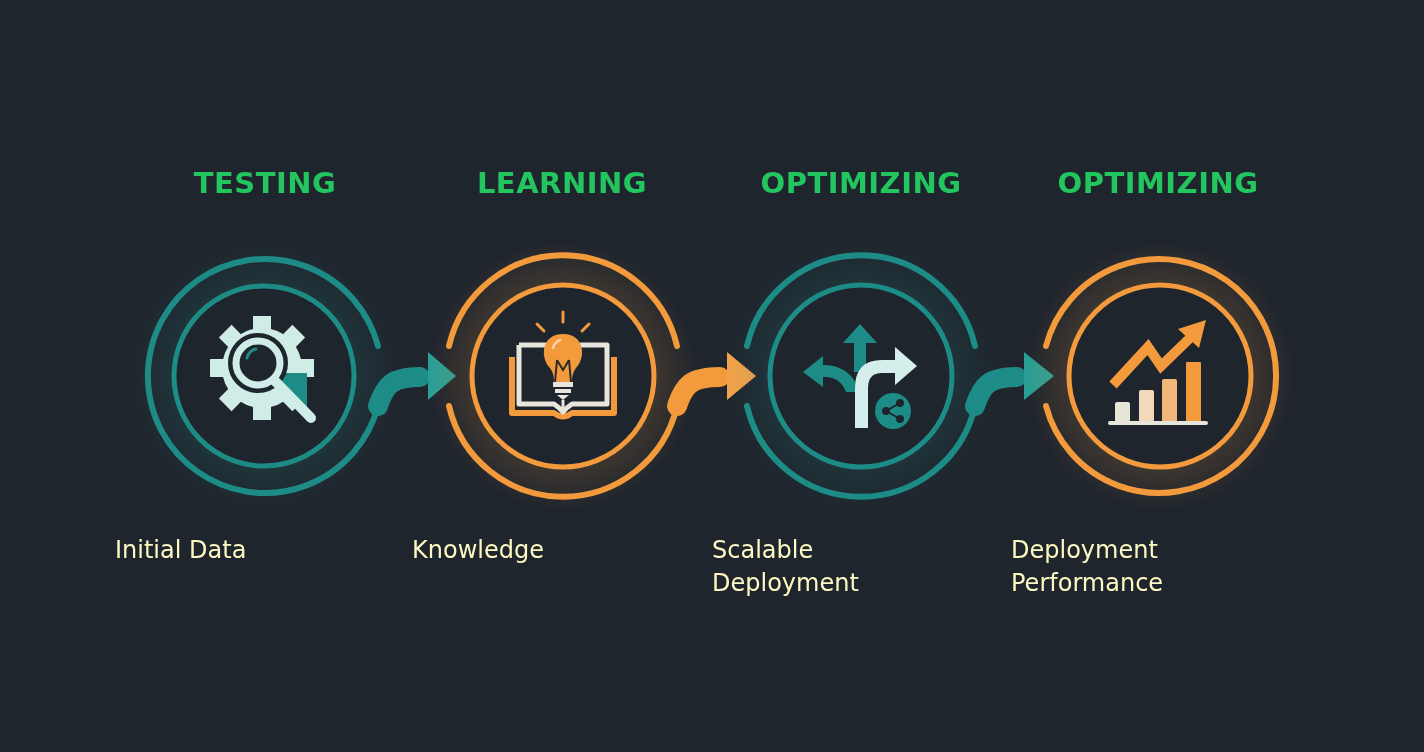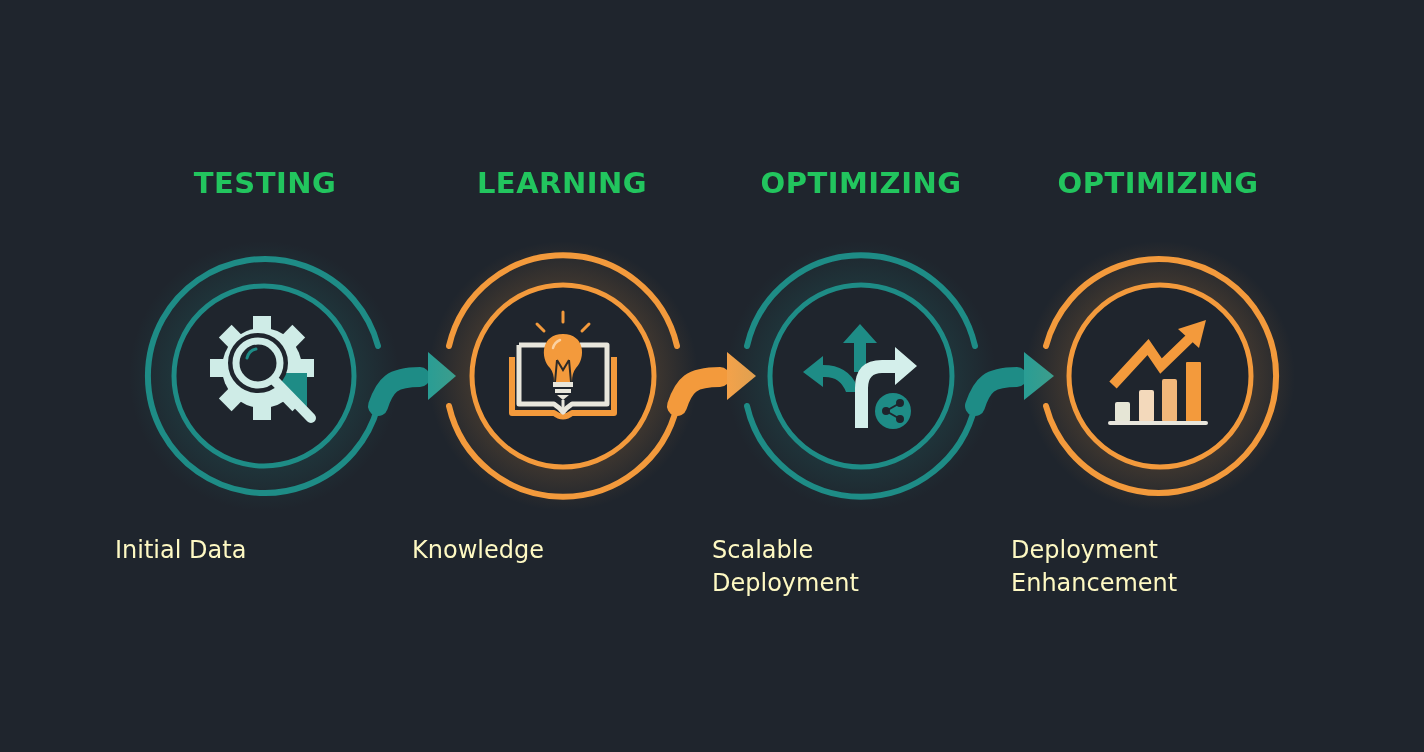--- a/index.html
+++ b/index.html
@@ -123,14 +123,14 @@
 </div>
 <div class="desc" style="left:412px">
   <div>Knowledge</div>
 </div>
 <div class="desc" style="left:712px">
   <div>Scalable</div>
   <div>Deployment</div>
 </div>
 <div class="desc" style="left:1011px">
   <div>Deployment</div>
-  <div>Enhancement</div>
+  <div>Performance</div>
 </div>
 
 </body></html>

